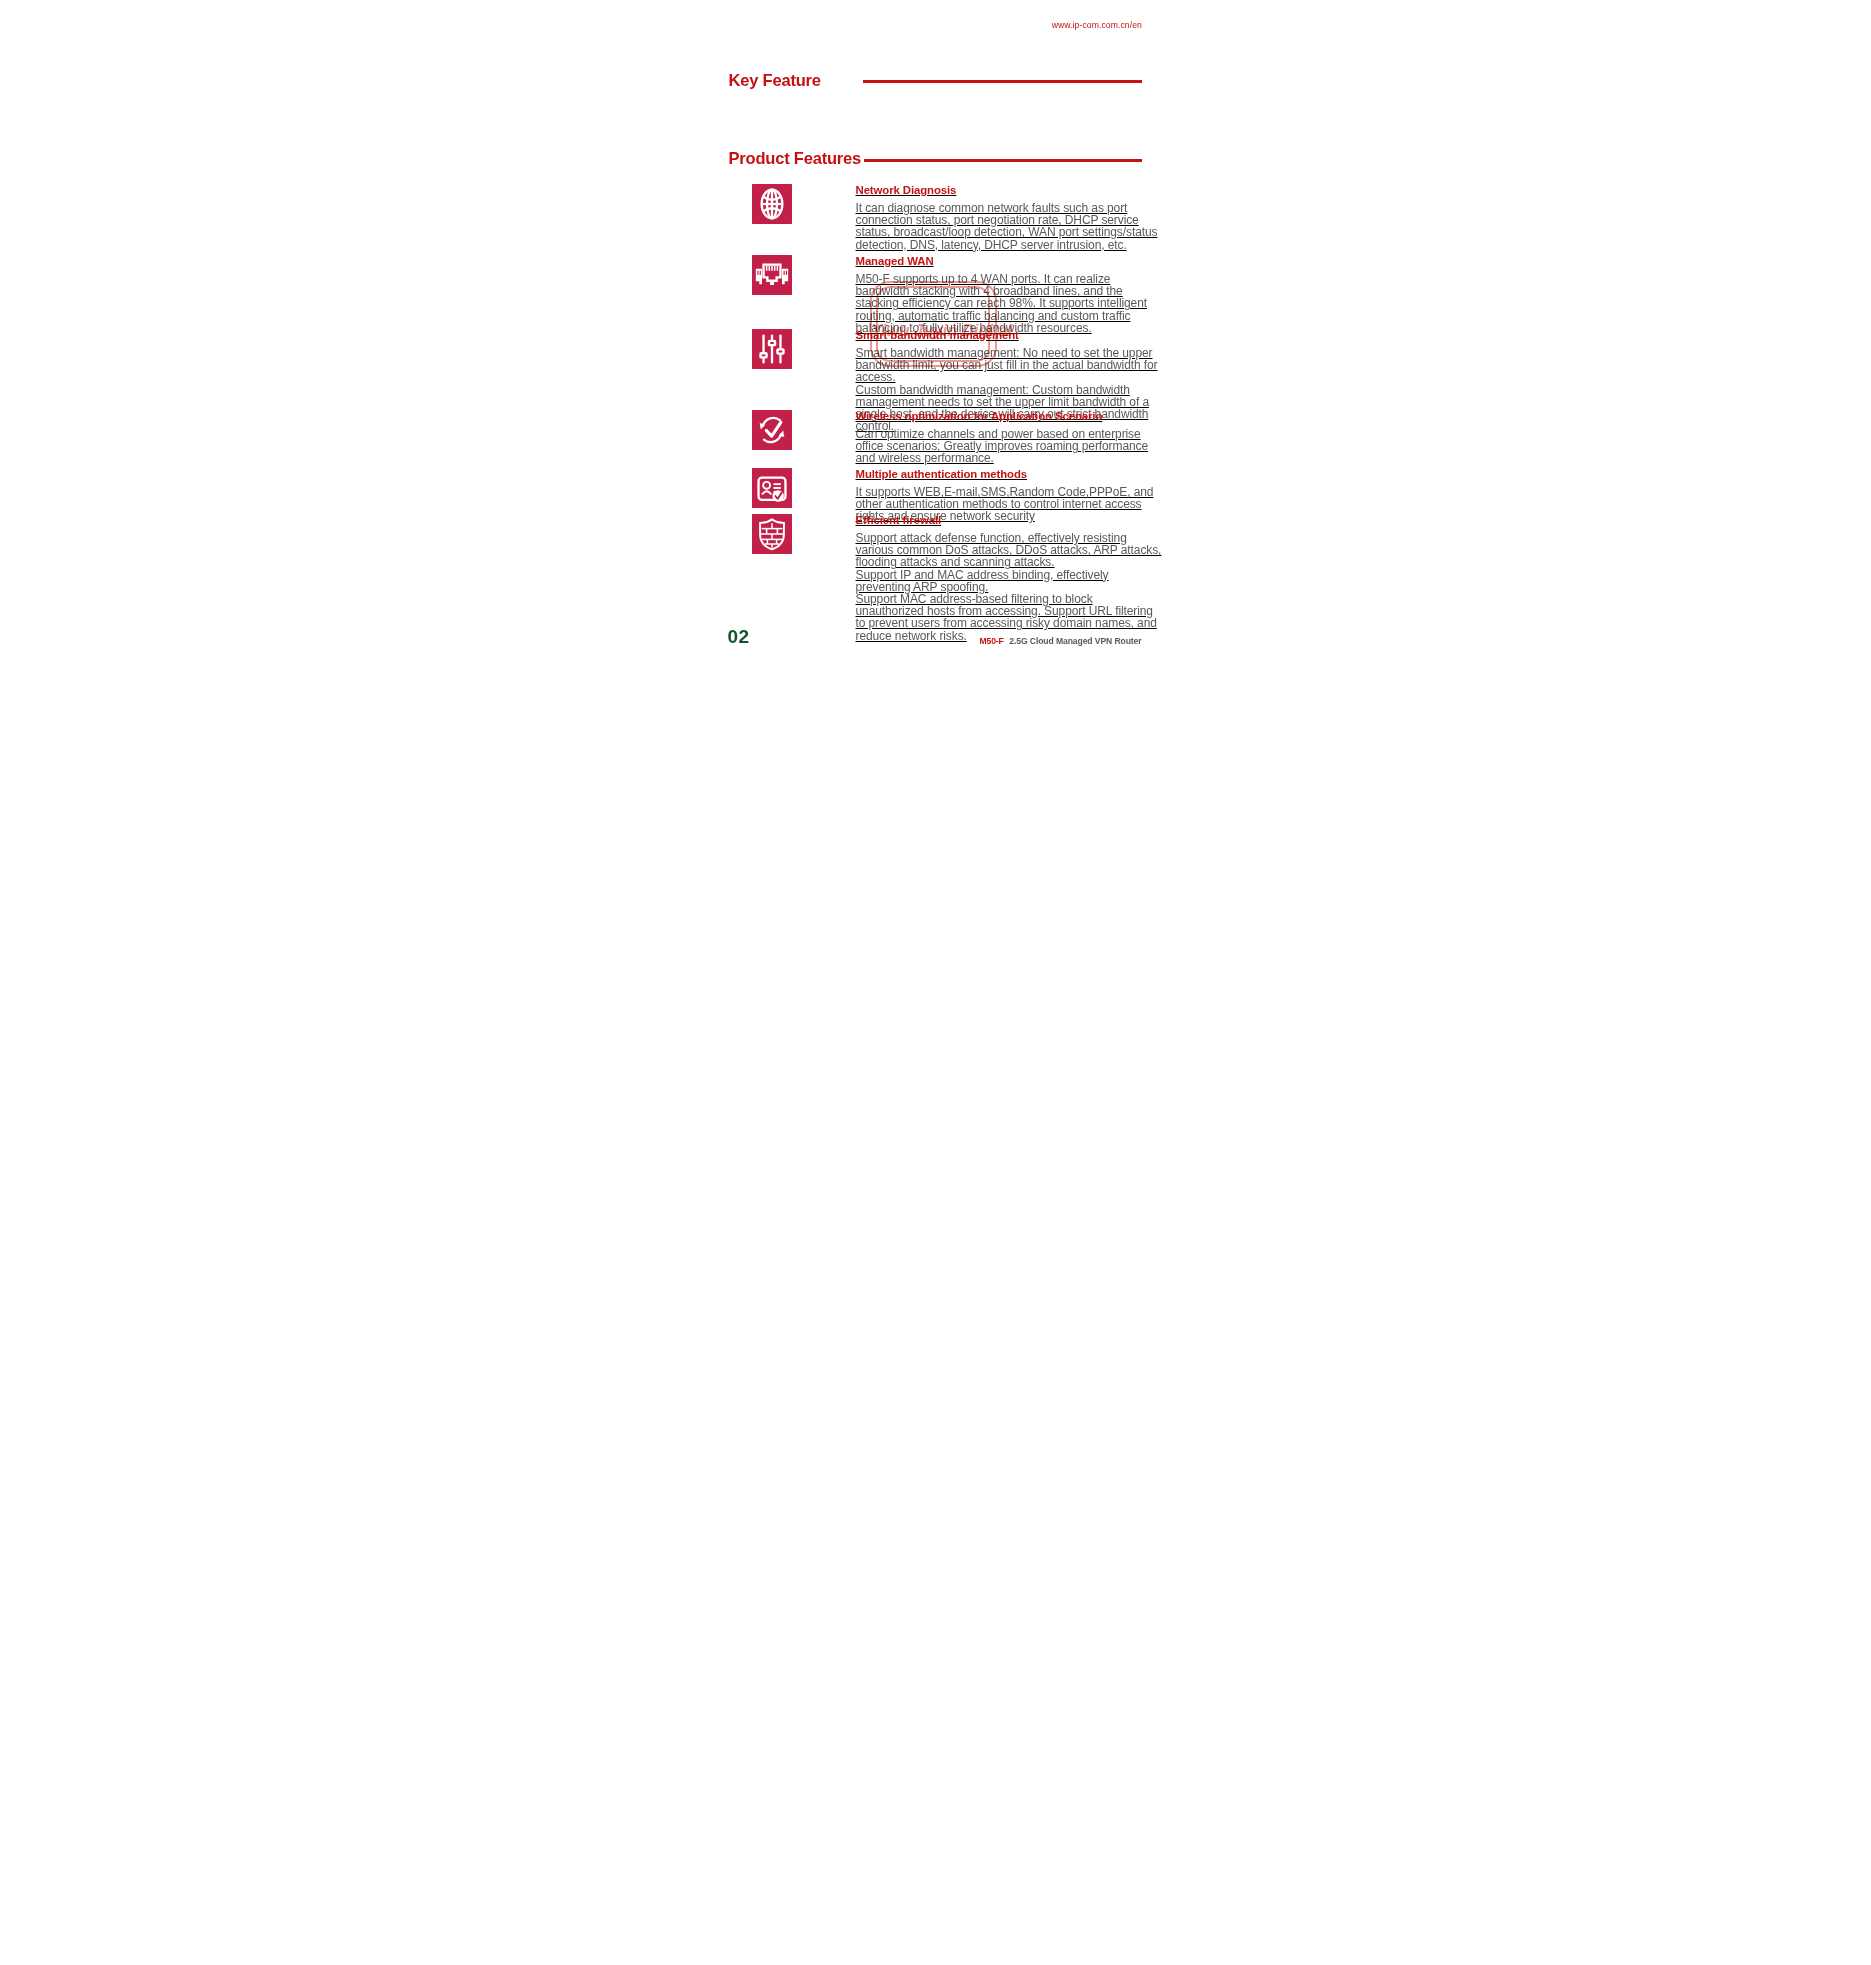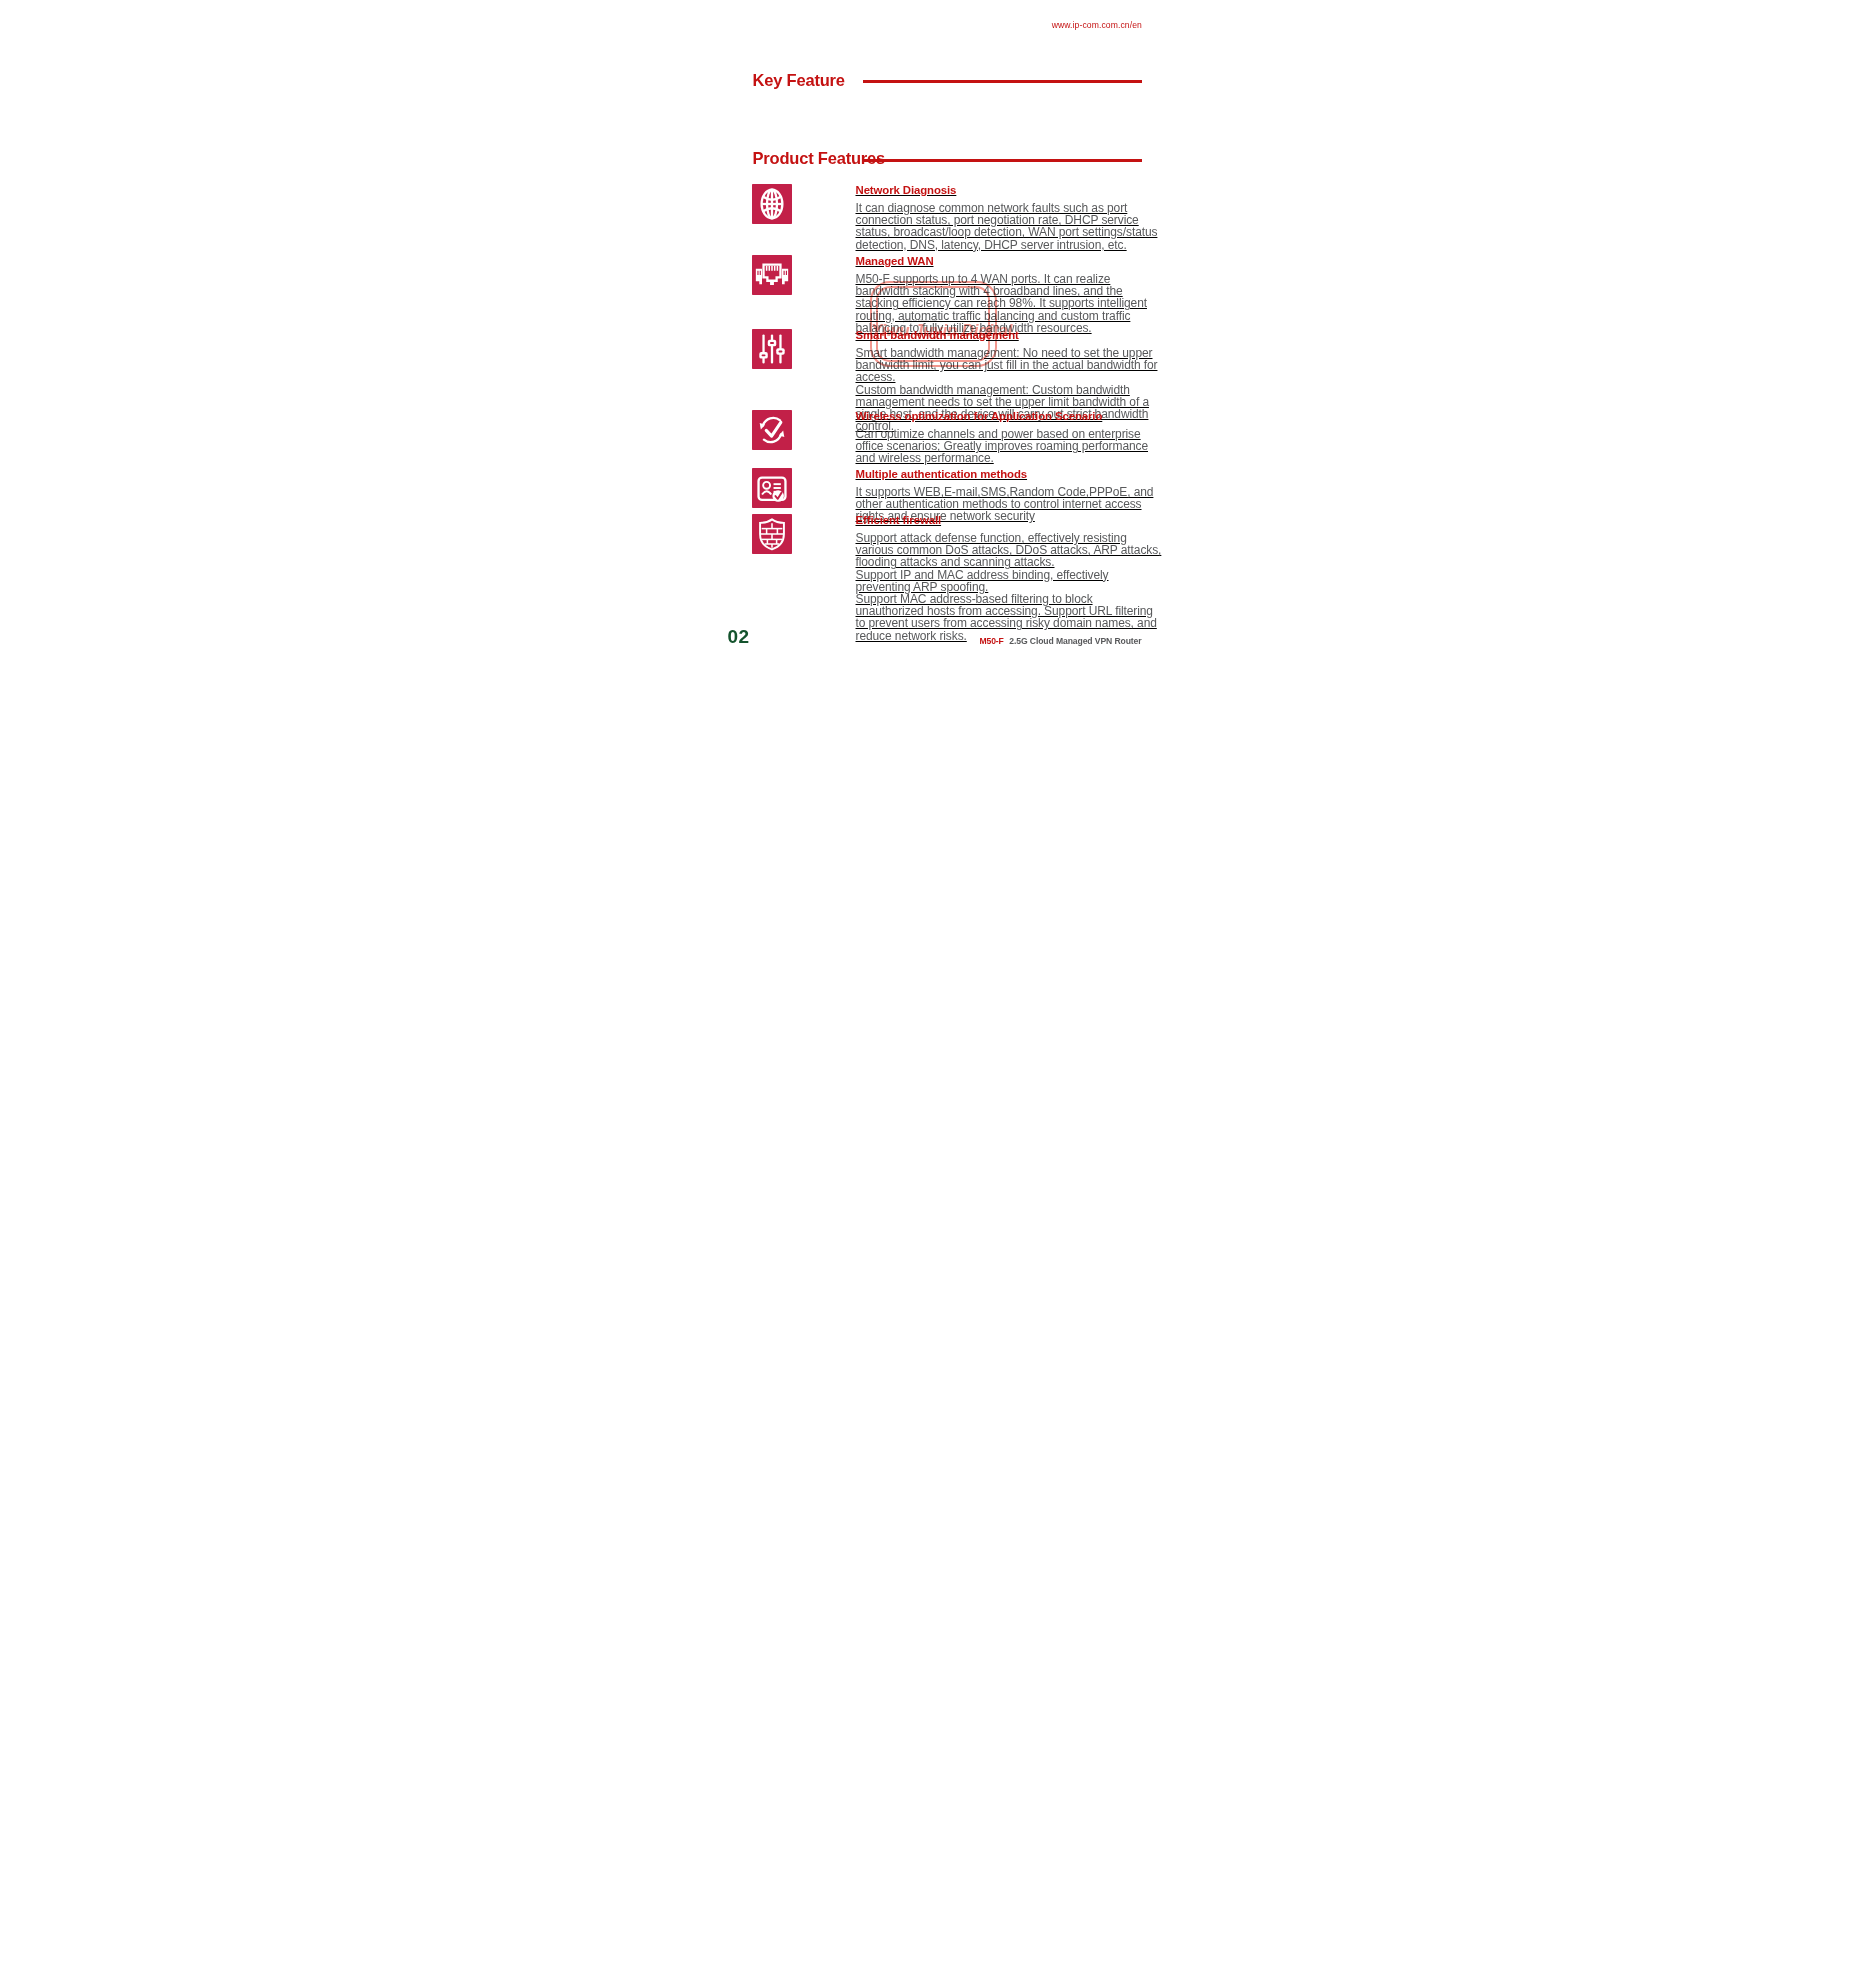--- a/index.html
+++ b/index.html
@@ -4,21 +4,21 @@
 <style>
   html,body{margin:0;padding:0;background:#ffffff;}
   .page{
     position:relative;width:468px;height:662px;margin:0 auto;background:#fff;
     overflow:hidden;font-family:"Liberation Sans",sans-serif;
   }
   .abs{position:absolute;}
   
   .url{top:19.7px;right:27.5px;font-size:8.6px;color:#C41212;letter-spacing:0.1px;margin-left:8px;}
   
-  .h-big{color:#C41212;font-size:16.5px;font-weight:700;letter-spacing:-0.2px;line-height:1;margin-left:24px;}
+  .h-big{color:#C41212;font-size:16.5px;font-weight:700;letter-spacing:-0.2px;line-height:1;}
   .kf-title{top:72px;left:27px;}
   .pf-title{top:150px;left:27px;}
   .rule{background:#C41212;height:2.8px;}
   .kf-rule{top:80px;left:161px;right:28px;}
   .pf-rule{top:159px;left:162px;right:28px;}
   
   .bullets{top:94px;left:157px;width:299px;margin:0;padding:0;list-style:none;}
   .bullets li{position:relative;font-size:7.9px;line-height:12.4px;color:#58595B;padding-left:11px;letter-spacing:-0.1px;}
   .bullets li::before{content:"•";position:absolute;left:1.6px;top:0;color:#6a6b6d;}
   

